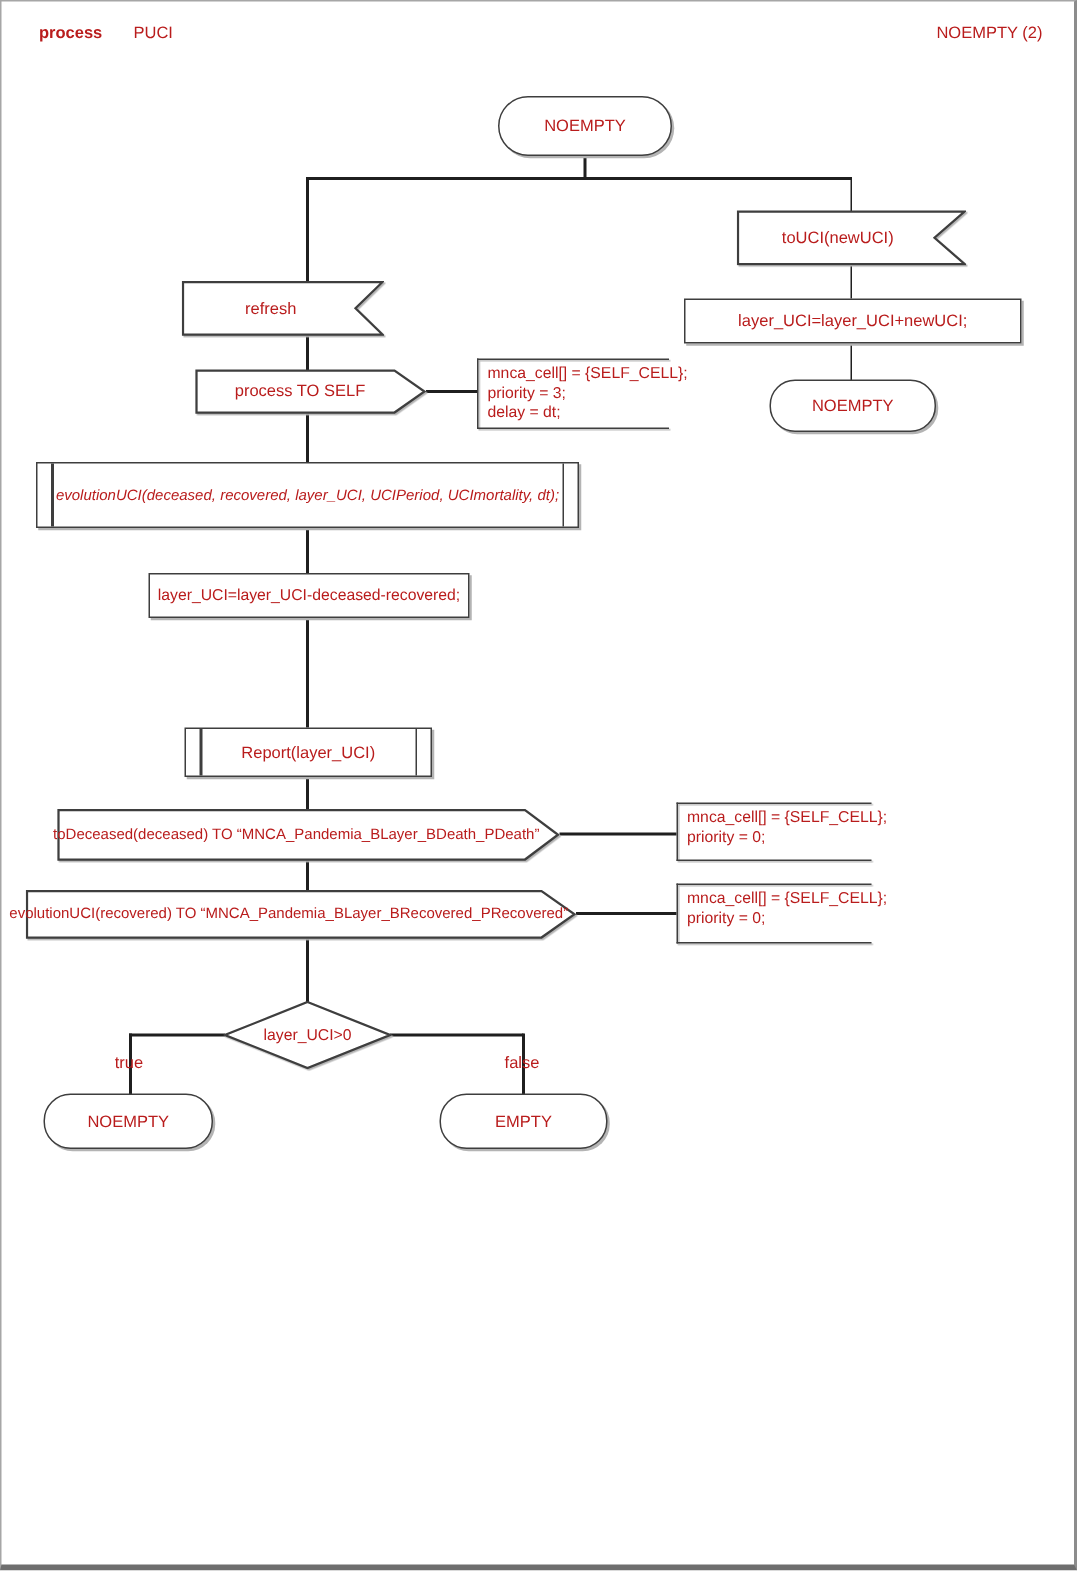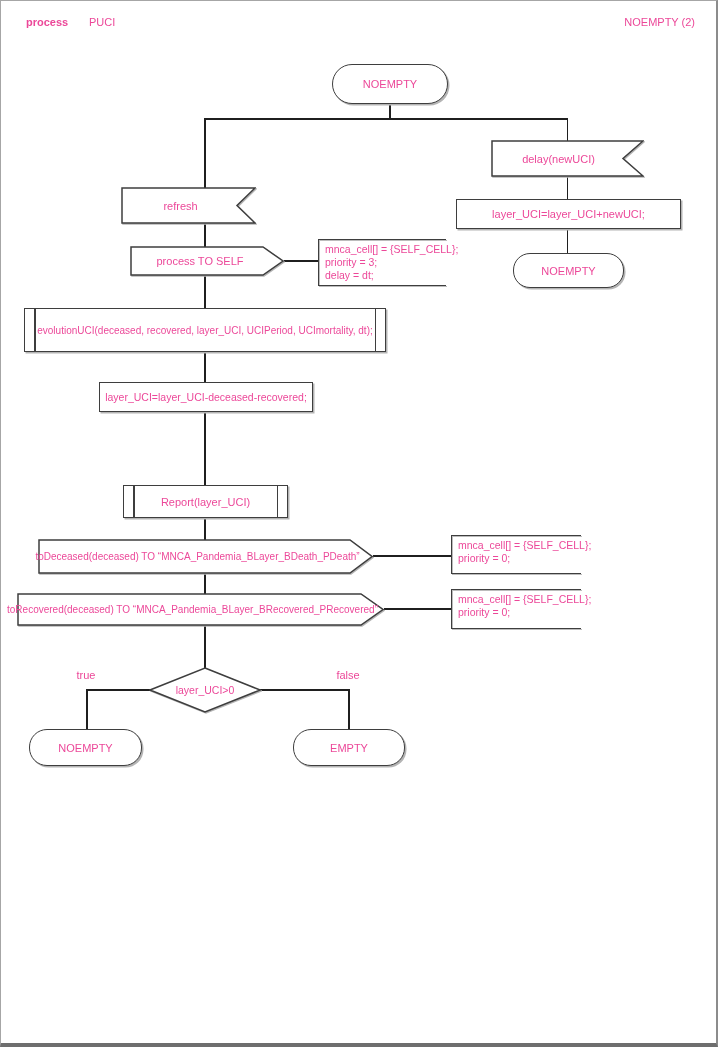--- a/index.html
+++ b/index.html
@@ -6,21 +6,21 @@
   #canvas{
     position:relative;
     width:718px;height:1047px;
     box-sizing:border-box;
     background:#fff;
     border-top:1px solid #a6a6a6;
     border-left:1px solid #a6a6a6;
     border-right:2px solid #8c8c8c;
     border-bottom:4px solid #6e6e6e;
     font-family:"Liberation Sans", sans-serif;
-    color:#ec4899;
+    color:#b91c1c;
     overflow:hidden;
   }
   .hdr{position:absolute;top:15px;font-size:11px;white-space:nowrap;}
   .hdr.bold{font-weight:bold;}
   
   .ln{position:absolute;background:#1f1f1f;}
   .ln.h{height:1.5px;}
   .ln.v{width:1.5px;}
   
   .stxt{
@@ -67,21 +67,21 @@
   .comment .bracket{
     position:absolute;inset:0;
     border:1.5px solid #3e3e3e;border-right:none;
     filter:drop-shadow(1.5px 1.5px 0 #bcbcbc);
   }
   .comment .ctext{
     position:relative;
     padding:4px 2px 0 7px;
     font-size:10.5px;line-height:13px;white-space:nowrap;
   }
-  .blabel{position:absolute;font-size:11px;text-align:center;width:50px;}
+  .blabel{position:absolute;font-size:11px;text-align:center;width:50px;margin-top:34px;}
 </style>
 </head>
 <body>
 
 <div id="canvas">
 
   <div class="hdr bold" style="left:25px;">process</div>
   <div class="hdr" style="left:88px;">PUCI</div>
   <div class="hdr" style="right:21px;">NOEMPTY (2)</div>
 
@@ -107,21 +107,21 @@
   <div class="ln v" style="left:347px;top:688px;height:41px;"></div>
 
   <div class="state" style="left:331px;top:63px;width:116px;height:40px;border-radius:20px;">
     <div class="stxt">NOEMPTY</div>
   </div>
 
   <div class="sig" style="left:490px;top:139px;width:153px;height:37px;">
     <svg width="153" height="37" viewBox="0 0 153 37">
         <polygon points="1,1 152,1 132,18.5 152,36 1,36"></polygon>
       </svg>
-    <div class="stxt" style="padding-right:18px;">delay(newUCI)</div>
+    <div class="stxt" style="padding-right:18px;">toUCI(newUCI)</div>
   </div>
 
   <div class="task" style="left:455px;top:198px;width:225px;height:30px;">
     <div class="stxt">layer_UCI=layer_UCI+newUCI;</div>
   </div>
 
   <div class="state" style="left:512px;top:252px;width:111px;height:35px;border-radius:17px;">
     <div class="stxt">NOEMPTY</div>
   </div>
 
@@ -141,21 +141,21 @@
 
   <div class="comment" style="left:317px;top:238px;width:128px;height:47px;">
     <div class="bracket"></div>
     <div class="ctext">
       <div>mnca_cell[] = {SELF_CELL};</div>
       <div>priority = 3;</div>
       <div>delay = dt;</div>
     </div>
   </div>
 
-  <div class="proc" style="left:23px;top:307px;width:362px;height:44px;">
+  <div class="proc" style="left:23px;top:307px;width:362px;height:44px;font-style:italic;">
     <div class="bar l"></div>
     <div class="bar r"></div>
     <div class="stxt small">evolutionUCI(deceased, recovered, layer_UCI, UCIPeriod, UCImortality, dt);</div>
   </div>
 
   <div class="task" style="left:98px;top:381px;width:214px;height:30px;">
     <div class="stxt" style="font-size:10.5px;">layer_UCI=layer_UCI-deceased-recovered;</div>
   </div>
 
   <div class="proc" style="left:122px;top:484px;width:165px;height:33px;">
@@ -176,21 +176,21 @@
     <div class="ctext">
       <div>mnca_cell[] = {SELF_CELL};</div>
       <div>priority = 0;</div>
     </div>
   </div>
 
   <div class="sig" style="left:16px;top:592px;width:367px;height:33px;">
     <svg width="367" height="33" viewBox="0 0 367 33">
         <polygon points="1,1 344,1 366,16.5 344,32 1,32"></polygon>
       </svg>
-    <div class="stxt small" style="padding-right:16px;">toRecovered(deceased) TO “MNCA_Pandemia_BLayer_BRecovered_PRecovered”</div>
+    <div class="stxt small" style="padding-right:16px;">evolutionUCI(recovered) TO “MNCA_Pandemia_BLayer_BRecovered_PRecovered”</div>
   </div>
 
   <div class="comment" style="left:450px;top:588px;width:130px;height:40px;">
     <div class="bracket"></div>
     <div class="ctext">
       <div>mnca_cell[] = {SELF_CELL};</div>
       <div>priority = 0;</div>
     </div>
   </div>
 

